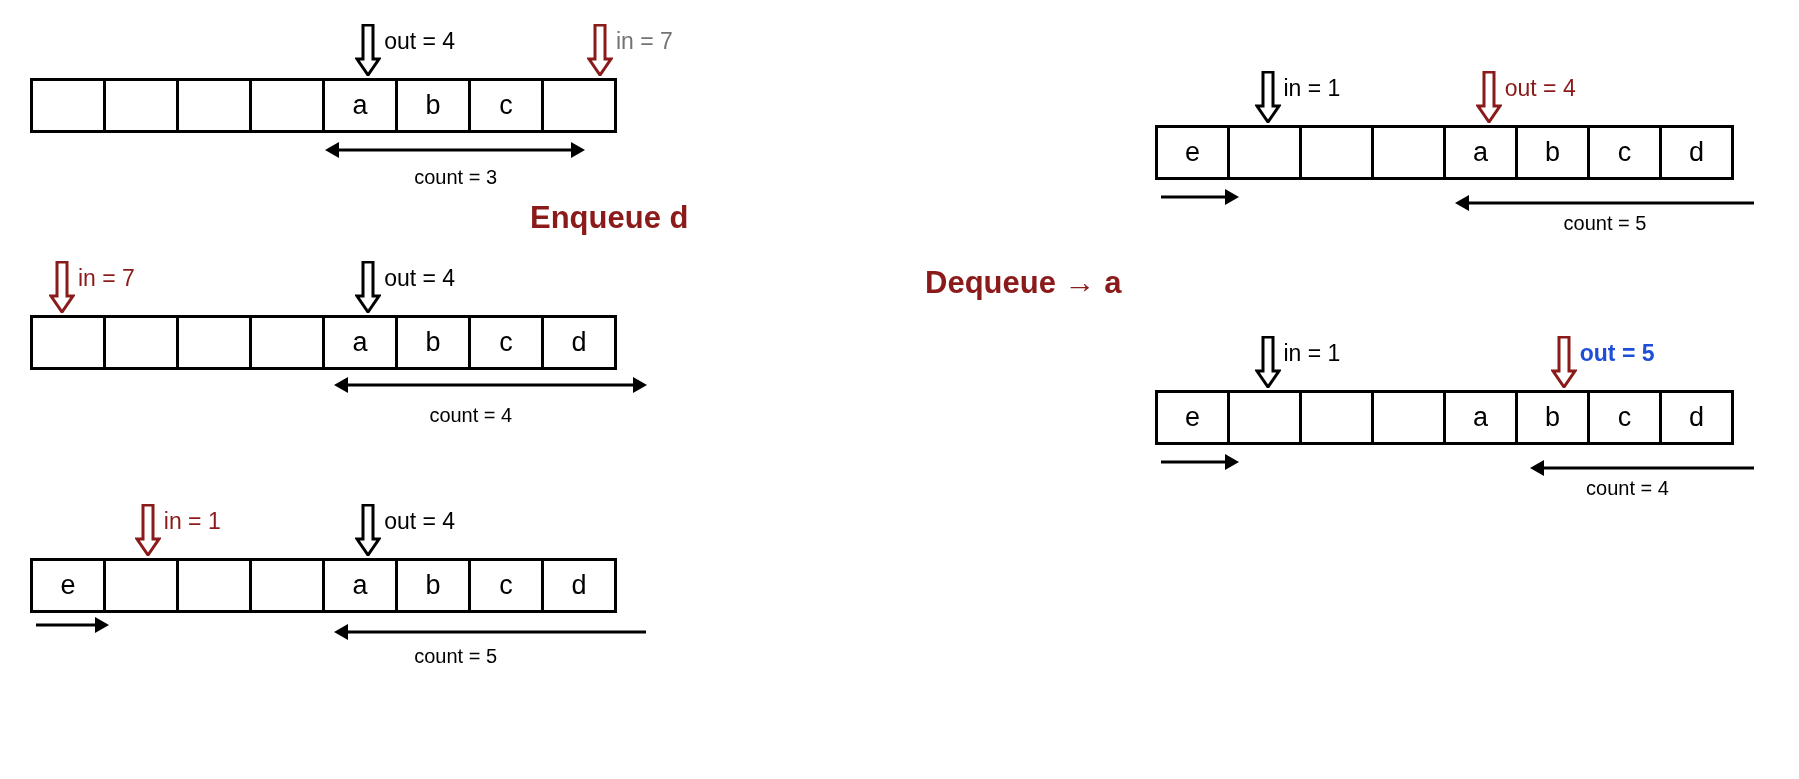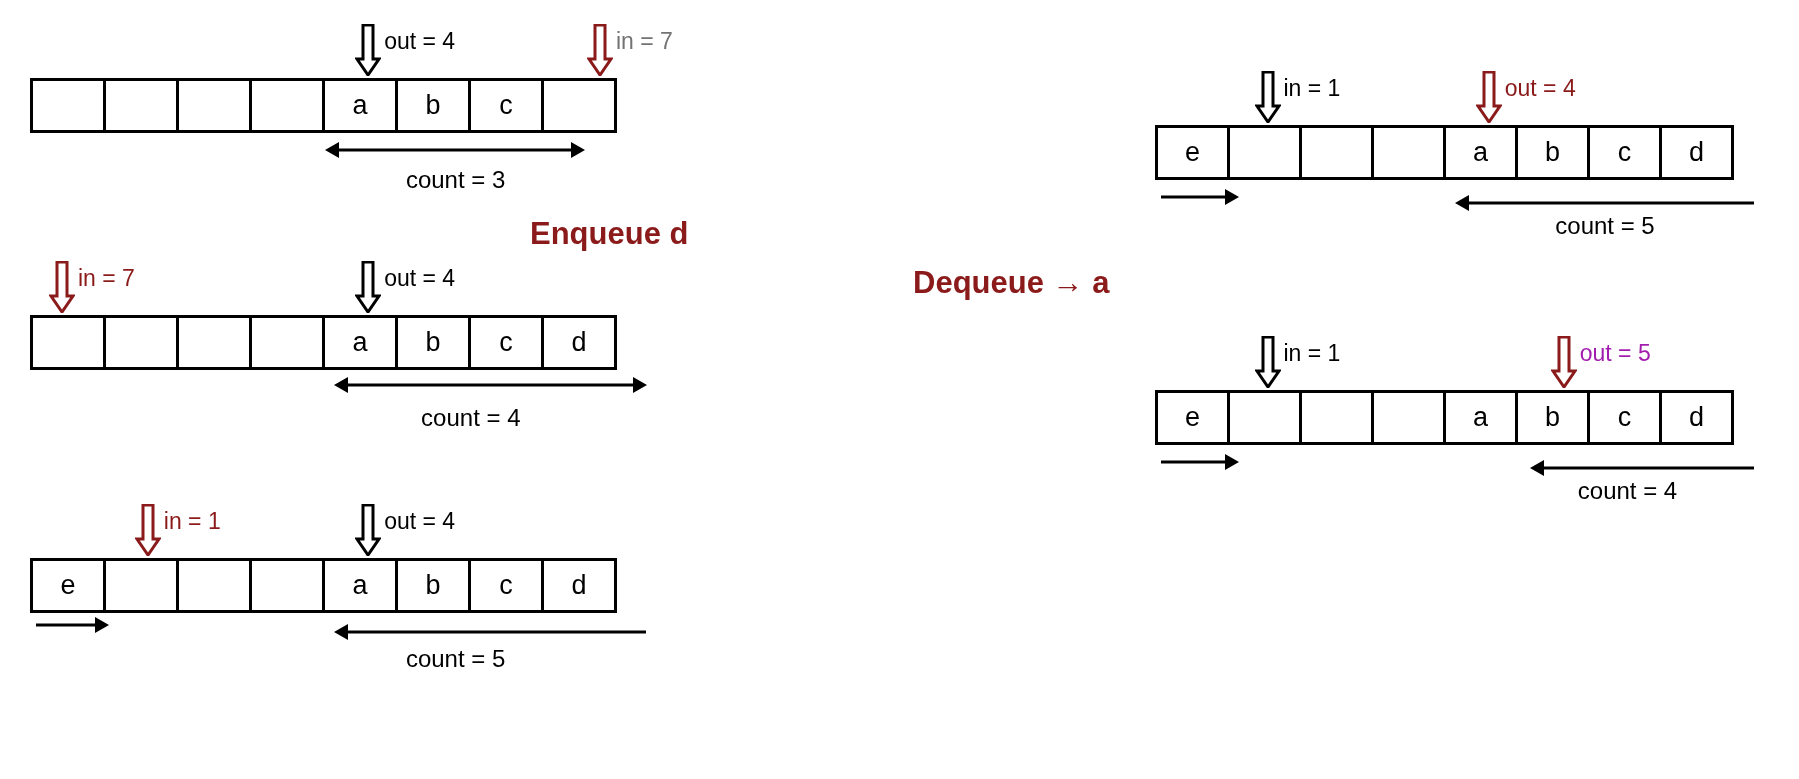--- a/index.html
+++ b/index.html
@@ -9,33 +9,33 @@
   .cells { display: flex; }
   .cell {
     box-sizing: border-box; border: 3px solid #000; background: #fff;
     display: flex; align-items: center; justify-content: center;
     font-size: 27px; line-height: 1;
   }
   .cell + .cell { margin-left: -3px; }
   .pointer { position: absolute; }
   .ptr-label { position: absolute; font-size: 23px; white-space: nowrap; }
   .harrow { position: absolute; }
-  .count-label { position: absolute; font-size: 24px; transform: translateX(-50%); white-space: nowrap; }
+  .count-label { position: absolute; font-size: 20px; transform: translateX(-50%); white-space: nowrap; }
   .op-label { position: absolute; font-size: 31px; font-weight: bold; white-space: nowrap; }
   #label-enqueue-d { left: 530px; top: 200px; }
   #label-enqueue-e { left: 530px; top: 460px; }
   #label-dequeue-a { left: 913px; top: 265px; }
   svg { display: block; }
 </style>
 </head>
 <body>
 
 <div id="canvas">
-  <div class="op-label" id="label-enqueue-d" style="color: rgb(139, 26, 26); margin-top: 16px;">Enqueue d</div>
-  <div class="op-label" id="label-dequeue-a" style="color: rgb(139, 26, 26);">Dequeue → a</div>
+  <div class="op-label" id="label-enqueue-d" style="color: rgb(139, 26, 26);">Enqueue d</div>
+  <div class="op-label" id="label-dequeue-a" style="color: rgb(139, 26, 26); margin-left: 12px;">Dequeue → a</div>
   <div class="diagram" id="diagram-0" style="left: 30px; top: 78px;">
       <div class="cells">
         <div class="cell" style="width: 76px; height: 55px;"></div>
         <div class="cell" style="width: 76px; height: 55px;"></div>
         <div class="cell" style="width: 76px; height: 55px;"></div>
         <div class="cell" style="width: 76px; height: 55px;"></div>
         <div class="cell" style="width: 76px; height: 55px;">a</div>
         <div class="cell" style="width: 76px; height: 55px;">b</div>
         <div class="cell" style="width: 76px; height: 55px;">c</div>
         <div class="cell" style="width: 76px; height: 55px;"></div>
@@ -182,21 +182,21 @@
         <svg width="26" height="52" viewBox="0 0 26 52">
           <path d="M8 1 L18 1 L18 35 L24 35 L13 51 L2 35 L8 35 Z" fill="#ffffff" stroke="#000000" stroke-width="3" stroke-linejoin="miter"></path>
         </svg>
       </div>
       <div class="ptr-label" style="color: rgb(0, 0, 0); left: 128.5px; top: -50px;">in = 1</div>
       <div class="pointer" style="left: 395.75px; top: -54px;">
         <svg width="26" height="52" viewBox="0 0 26 52">
           <path d="M8 1 L18 1 L18 35 L24 35 L13 51 L2 35 L8 35 Z" fill="#ffffff" stroke="#8b1a1a" stroke-width="3" stroke-linejoin="miter"></path>
         </svg>
       </div>
-      <div class="ptr-label" style="color: #a21caf; left: 424.75px; top: -50px;">out = 5</div>
+      <div class="ptr-label" style="color: #1d4ed8; left: 424.75px; top: -50px; font-weight: bold;">out = 5</div>
       <div class="harrow" style="left: 5.25px; top: 63px;">
         <svg width="79" height="18" viewBox="0 0 79 18">
           <polygon points="79,9 65,1 65,17" fill="#000000"></polygon>
           <line x1="1" y1="9" x2="69" y2="9" stroke="#000000" stroke-width="3"></line>
         </svg>
       </div>
       <div class="harrow" style="left: 375px; top: 69px;">
         <svg width="225" height="18" viewBox="0 0 225 18">
           <polygon points="0,9 14,1 14,17" fill="#000000"></polygon>
           <line x1="10" y1="9" x2="224" y2="9" stroke="#000000" stroke-width="3"></line>

